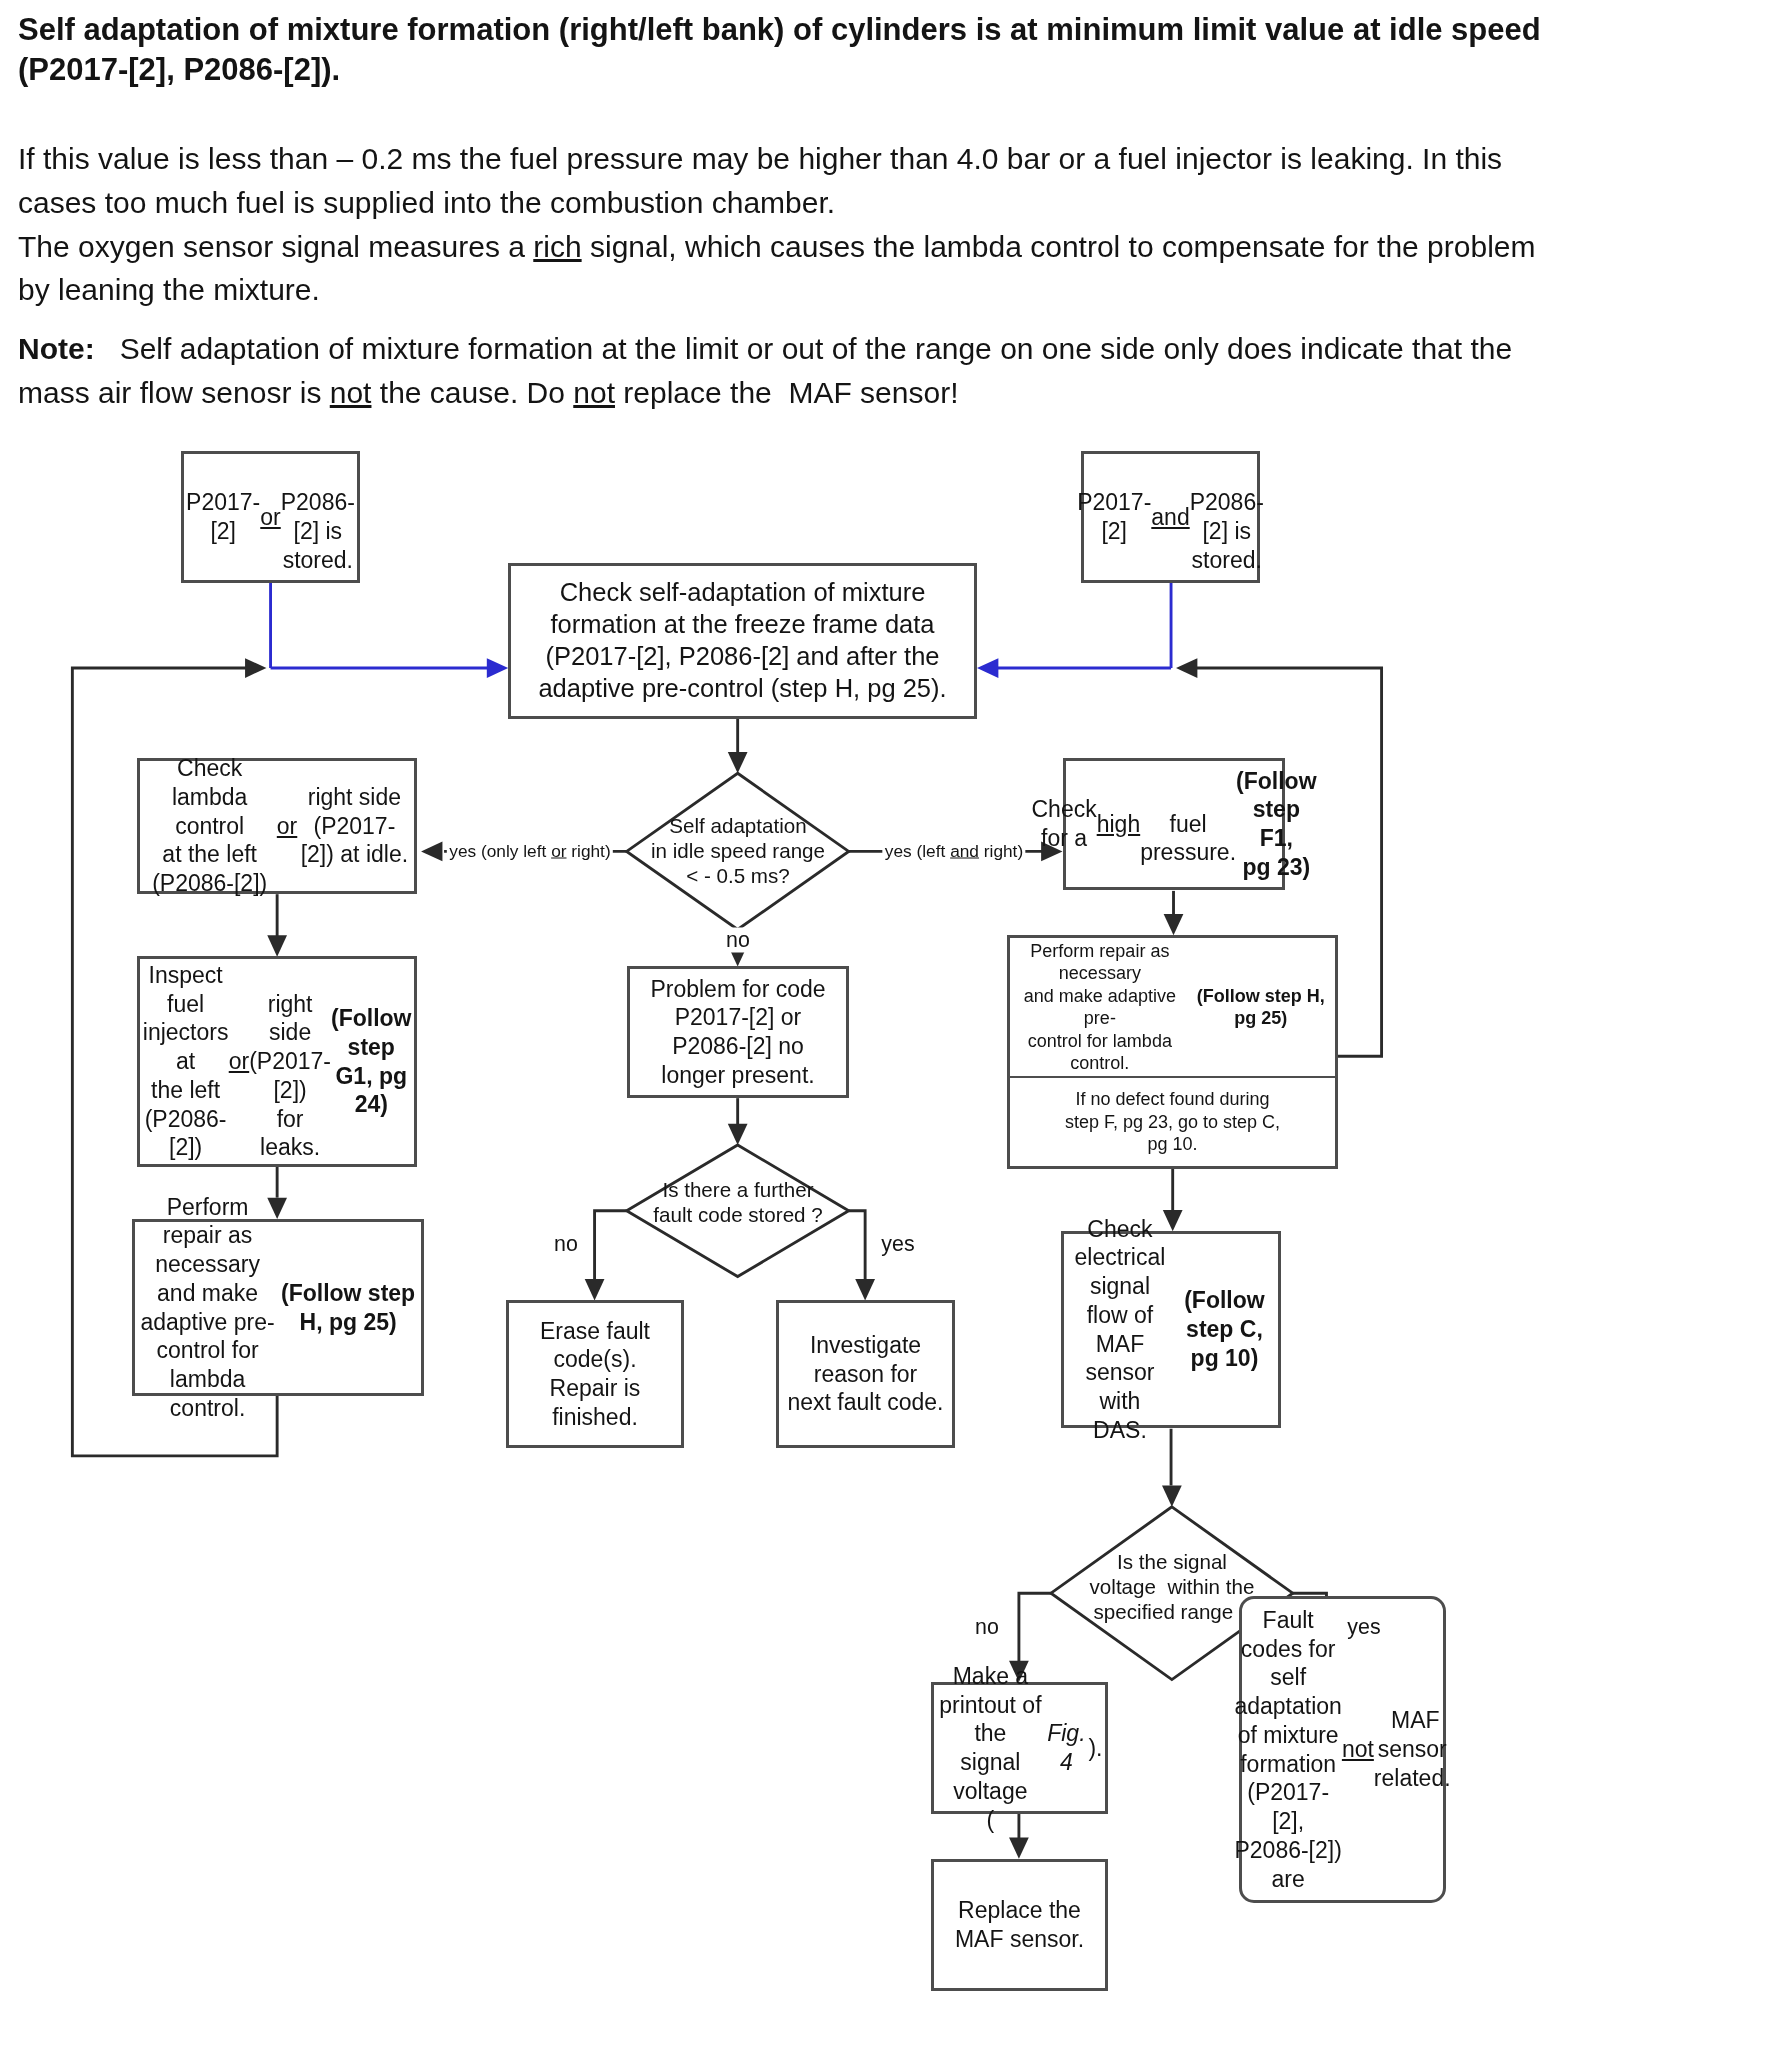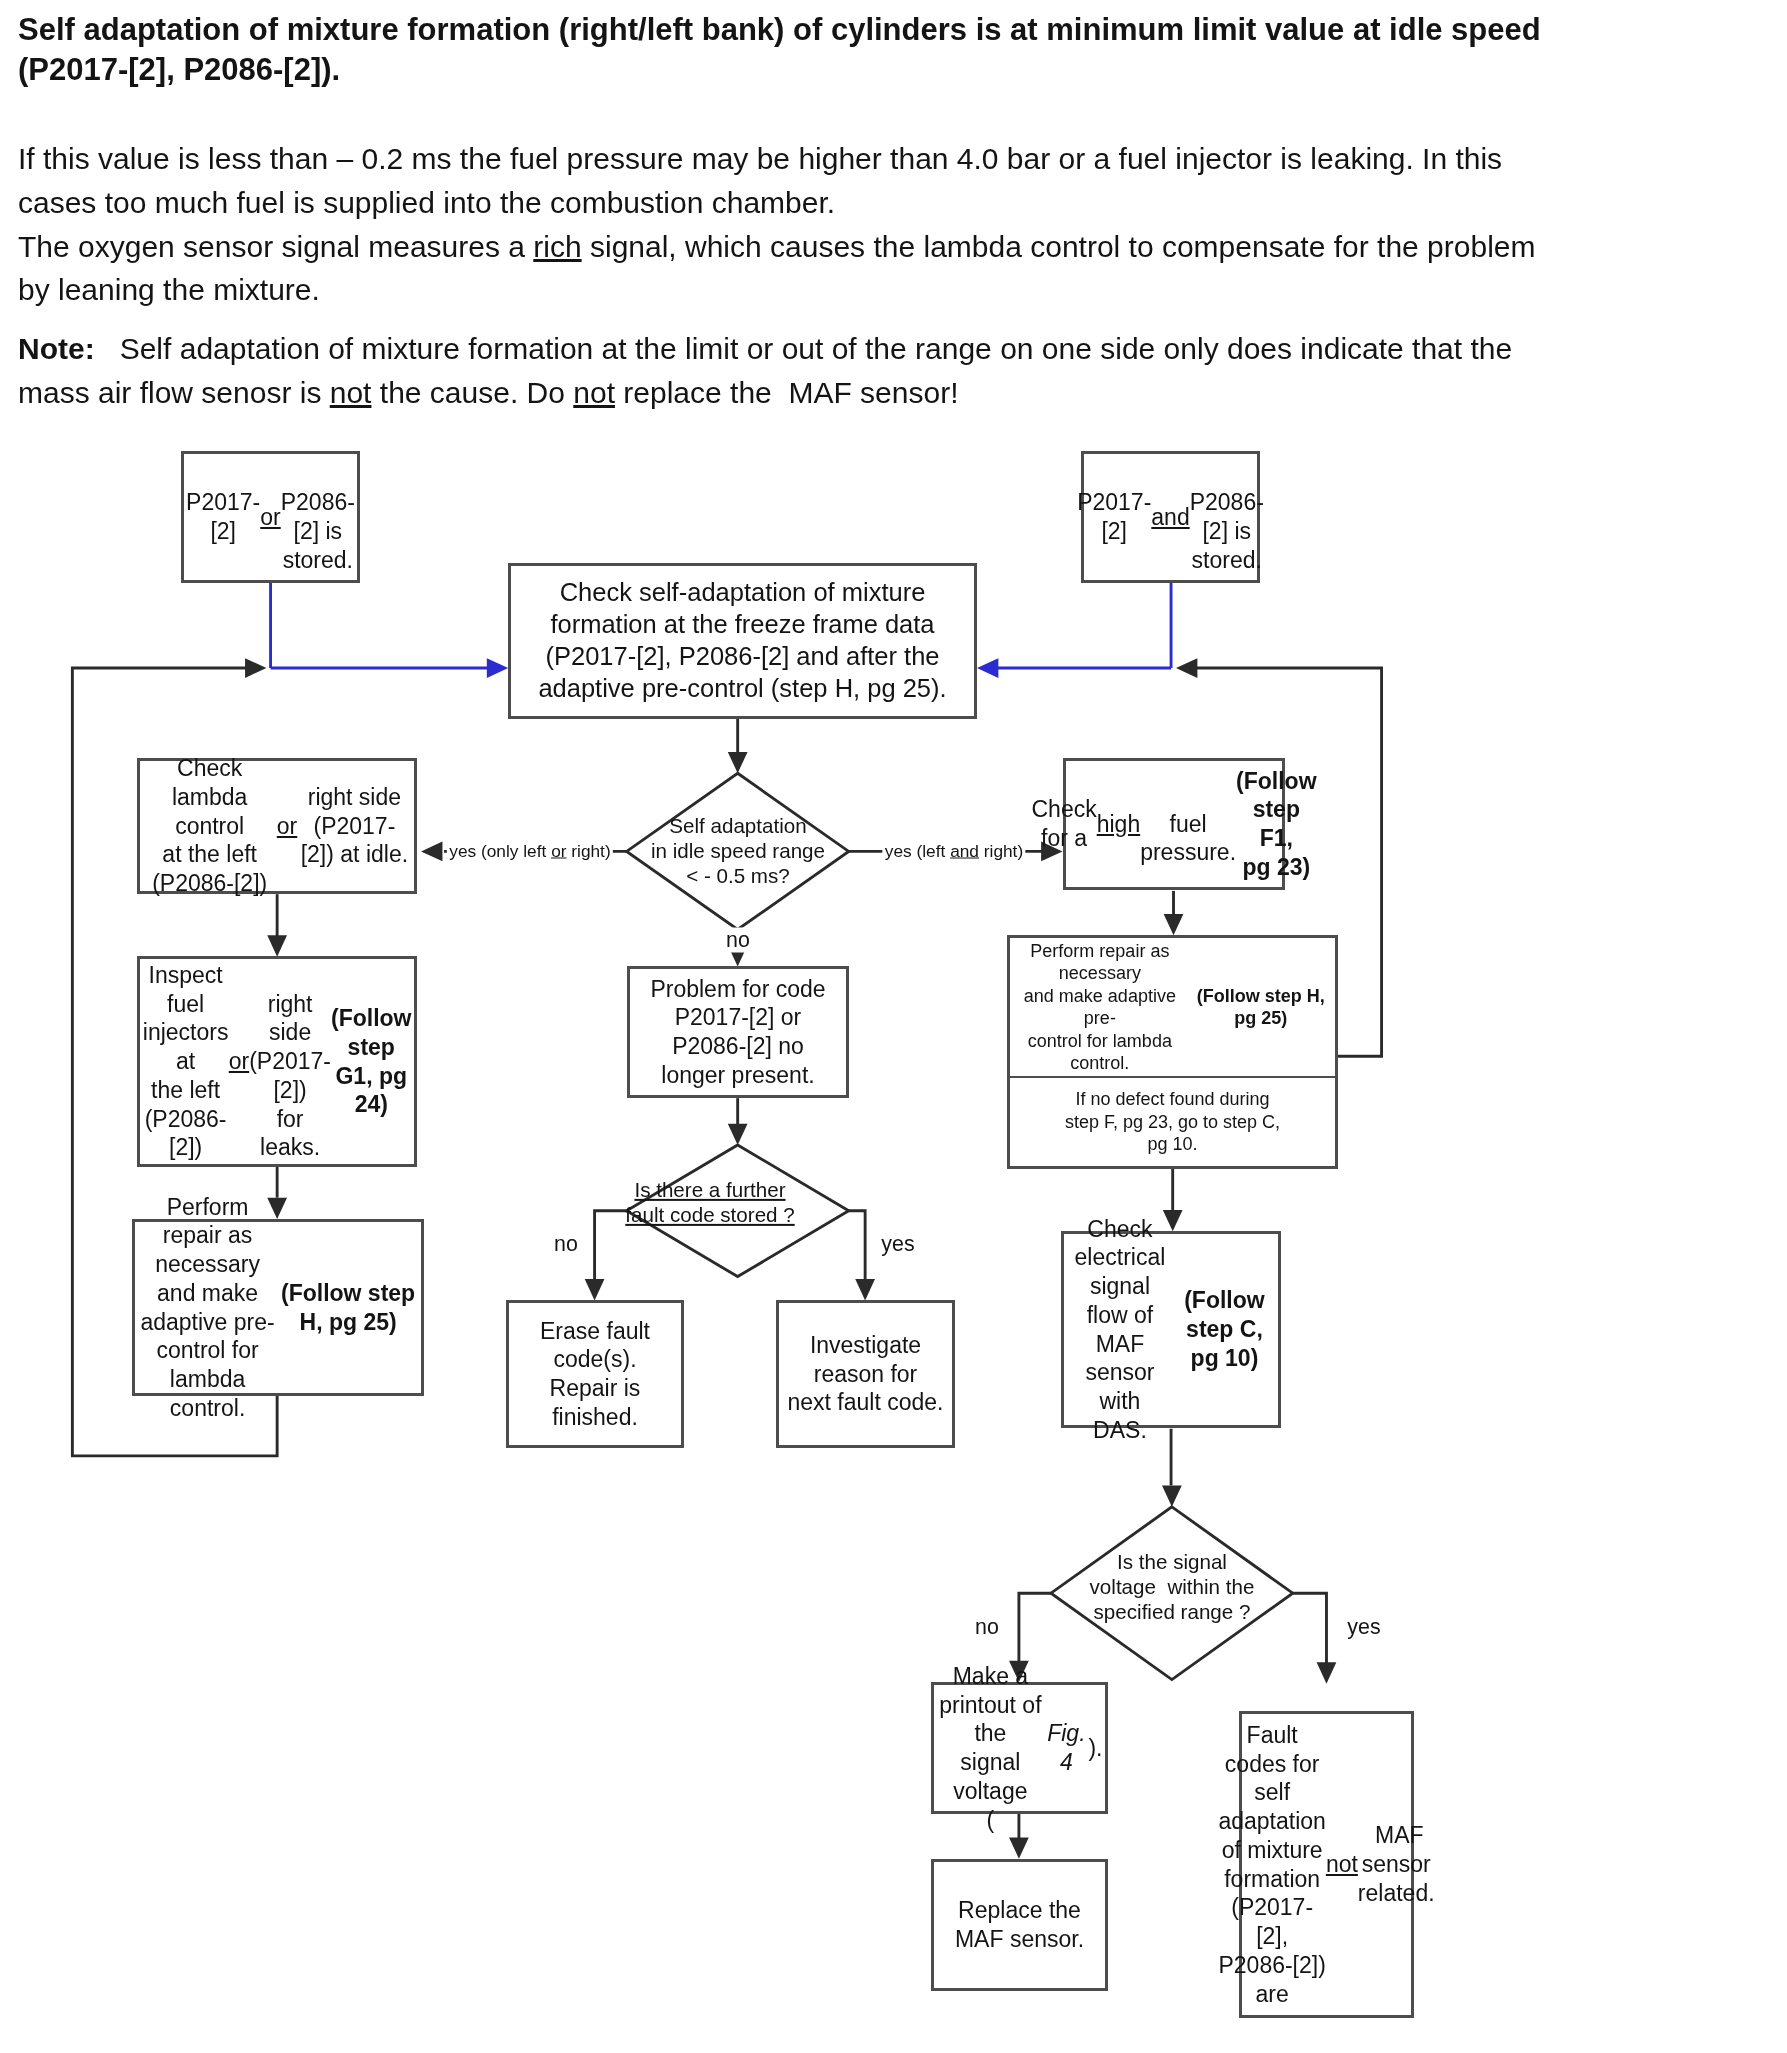--- a/index.html
+++ b/index.html
@@ -112,21 +112,21 @@
   <div class="yn" style="left:738px;top:940px;">no</div>
 
   <div class="node" style="left:137px;top:758px;width:280px;height:136px;justify-content:center;">Check lambda control<br>at the left (P2086-[2])<br><u>or</u> right side<br>(P2017-[2]) at idle.</div>
 
   <div class="node" style="left:137px;top:956px;width:280px;height:211px;">Inspect fuel injectors at<br>the left (P2086-[2]) <u>or</u><br>right side (P2017-[2])<br>for leaks.<br><b>(Follow step G1, pg<br>24)</b></div>
 
   <div class="node" style="left:132px;top:1219px;width:292px;height:177px;">Perform repair as<br>necessary and make<br>adaptive pre-control for<br>lambda control.<br><b>(Follow step H, pg 25)</b></div>
 
   <div class="node" style="left:627px;top:966px;width:222px;height:132px;">Problem for code<br>P2017-[2] or<br>P2086-[2] no<br>longer present.</div>
 
-  <div class="dtext" style="left:710px;top:1202px;text-decoration:underline;">Is there a further<br>fault code stored ?</div>
+  <div class="dtext" style="left:738px;top:1202px;">Is there a further<br>fault code stored ?</div>
   <div class="yn" style="left:566px;top:1244px;">no</div>
   <div class="yn" style="left:898px;top:1244px;">yes</div>
 
   <div class="node" style="left:776px;top:1300px;width:179px;height:148px;">Investigate<br>reason for<br>next fault code.</div>
 
   <div class="node" style="left:506px;top:1300px;width:178px;height:148px;">Erase fault<br>code(s).<br>Repair is<br>finished.</div>
 
   <div class="node" style="left:1063px;top:758px;width:222px;height:132px;">Check for a <u>high</u><br>fuel pressure.<br><b>(Follow step F1,<br>pg 23)</b></div>
 
   <div class="node2" style="left:1007px;top:935px;width:331px;height:234px;">
@@ -137,16 +137,16 @@
   <div class="node" style="left:1061px;top:1231px;width:220px;height:197px;">Check electrical<br>signal flow of<br>MAF sensor with<br>DAS.<br><b>(Follow step C,<br>pg 10)</b></div>
 
   <div class="dtext" style="left:1172px;top:1587px;">Is the signal<br>voltage &nbsp;within the<br>specified range ?</div>
   <div class="yn" style="left:987px;top:1627px;">no</div>
   <div class="yn" style="left:1364px;top:1627px;">yes</div>
 
   <div class="node" style="left:931px;top:1682px;width:177px;height:132px;">Make a<br>printout of the<br>signal voltage<br>(<i>Fig. 4</i>).</div>
 
   <div class="node" style="left:931px;top:1859px;width:177px;height:132px;">Replace the<br>MAF sensor.</div>
 
-  <div class="node" style="left:1239px;top:1711px;width:175px;height:307px;">Fault codes for<br>self adaptation<br>of mixture<br>formation<br>(P2017-[2],<br>P2086-[2]) are<br><u>not</u> &nbsp;MAF<br>sensor related.</div>
+  <div class="node" style="left:1239px;top:1596px;width:207px;height:307px;border-radius:15px;">Fault codes for<br>self adaptation<br>of mixture<br>formation<br>(P2017-[2],<br>P2086-[2]) are<br><u>not</u> &nbsp;MAF<br>sensor related.</div>
 
 </div>
 
 
 </body></html>

